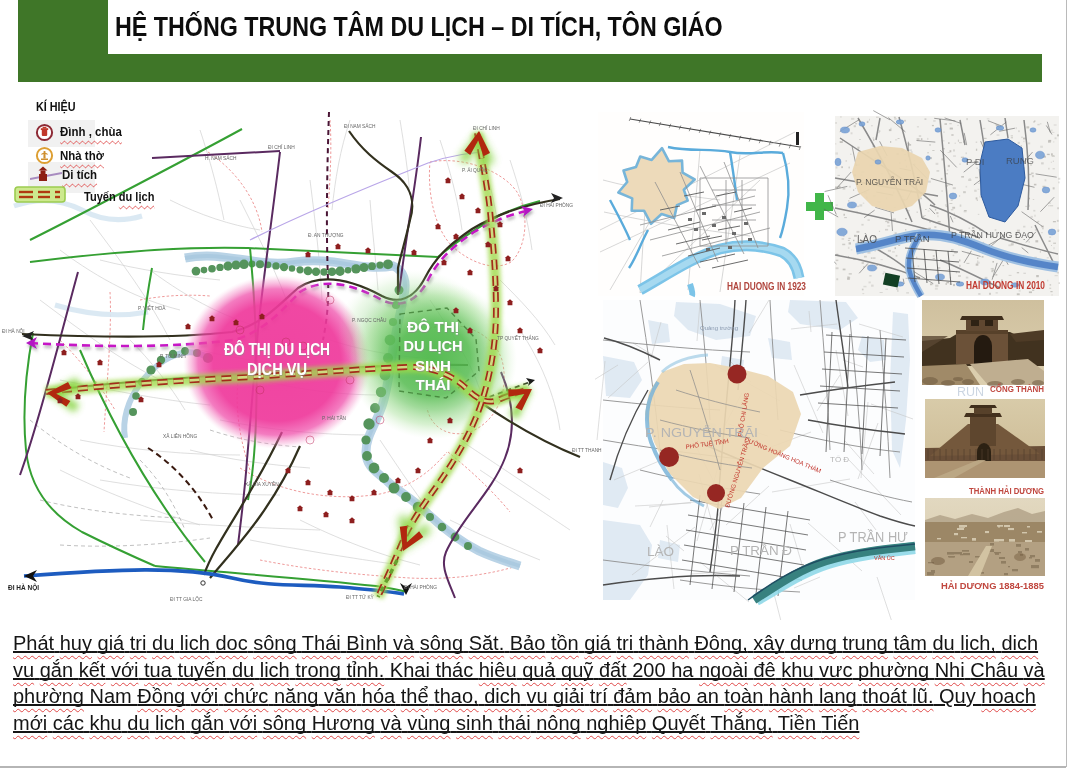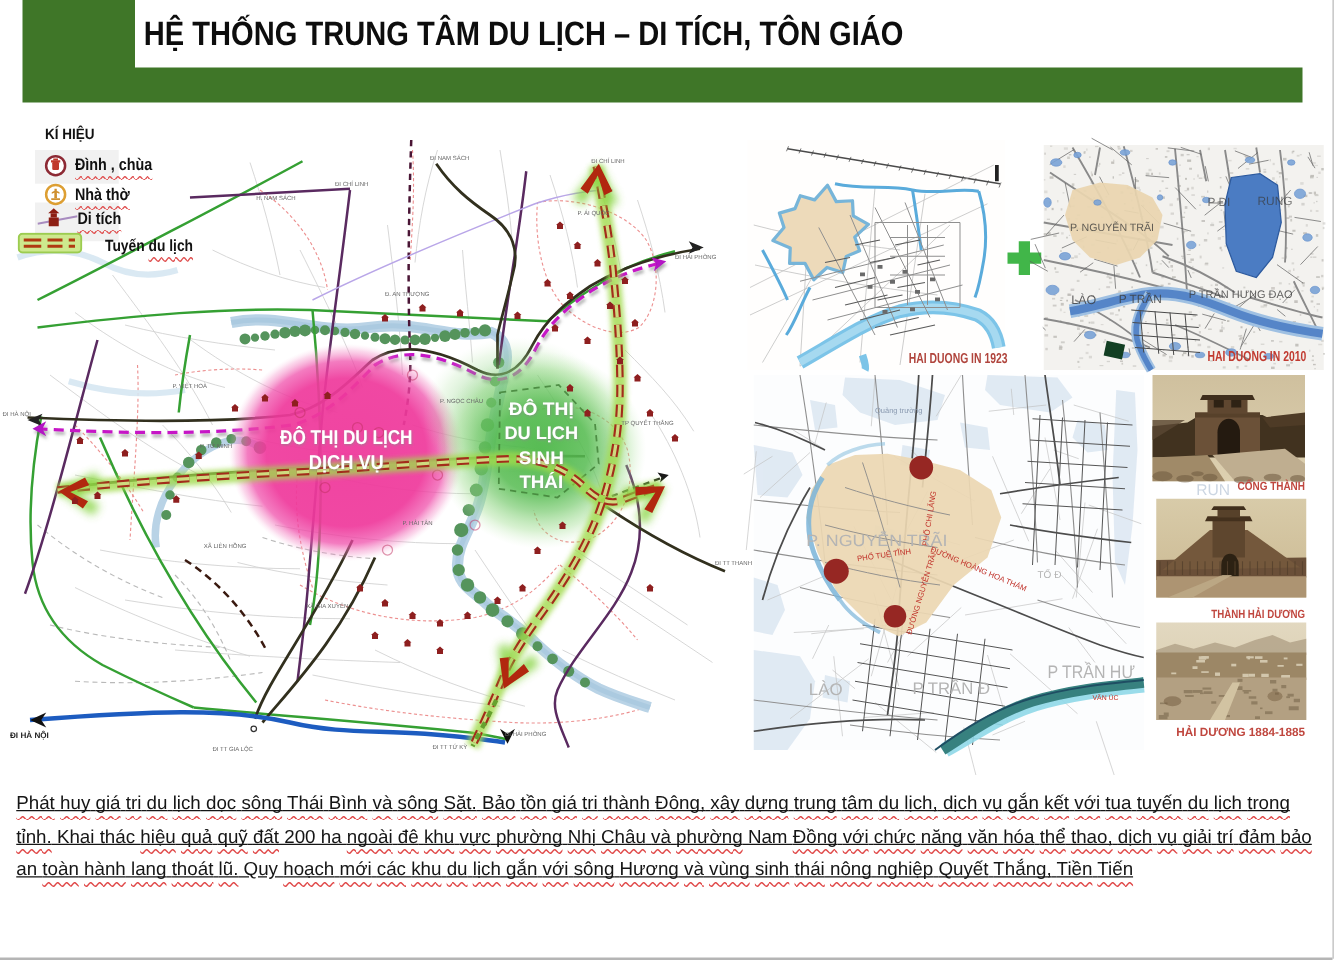--- a/index.html
+++ b/index.html
@@ -1463,19 +1463,19 @@
 </g>
 <path d="M968,576 L986,546 L992,546 L980,576 Z" fill="#d2c3a2"></path>
 <ellipse cx="938" cy="561" rx="7" ry="4" fill="#70583c" opacity=".5"></ellipse>
 <ellipse cx="1020" cy="557" rx="6" ry="4" fill="#70583c" opacity=".45"></ellipse>
 </g>
 
 <text x="1044" y="589" text-anchor="end" font-family="Liberation Sans,sans-serif" font-size="9.5" font-weight="bold" fill="#c0473f" textLength="103" lengthAdjust="spacingAndGlyphs">HẢI DƯƠNG  1884-1885</text>
 
 </svg>
 
-<div class="abs" style="left:13px;top:630px;width:1047px;font-size:15px;line-height:26.6px;color:#151515;">
+<div class="abs" style="left:13px;top:630px;width:1047px;font-size:20px;line-height:26.6px;color:#151515;">
 <u><span class="w">Phát</span> <span class="w">huy</span> <span class="w">giá</span> <span class="w">tri</span> <span class="w">du</span> <span class="w">lịch</span> <span class="w">dọc</span> <span class="w">sông</span> <span class="w">Thái</span> <span class="w">Bình</span> <span class="w">và</span> <span class="w">sông</span> <span class="w">Sặt.</span> <span class="w">Bảo</span> <span class="w">tồn</span> <span class="w">giá</span> <span class="w">tri</span> <span class="w">thành</span> <span class="w">Đông,</span> <span class="w">xây</span> <span class="w">dựng</span> <span class="w">trung</span> <span class="w">tâm</span> <span class="w">du</span> <span class="w">lịch,</span> <span class="w">dịch</span> <span class="w">vụ</span> <span class="w">gắn</span> <span class="w">kết</span> <span class="w">với</span> <span class="w">tua</span> <span class="w">tuyến</span> <span class="w">du</span> <span class="w">lịch</span> <span class="w">trong</span> <span class="w">tỉnh.</span> Khai thác <span class="w">hiệu</span> <span class="w">quả</span> <span class="w">quỹ</span> <span class="w">đất</span> 200 ha <span class="w">ngoài</span> <span class="w">đê</span> <span class="w">khu</span> <span class="w">vực</span> <span class="w">phường</span> <span class="w">Nhị</span> <span class="w">Châu</span> <span class="w">và</span> <span class="w">phường</span> Nam <span class="w">Đồng</span> <span class="w">với</span> <span class="w">chức</span> <span class="w">năng</span> <span class="w">văn</span> <span class="w">hóa</span> <span class="w">thể</span> <span class="w">thao,</span> <span class="w">dịch</span> <span class="w">vụ</span> <span class="w">giải</span> <span class="w">trí</span> <span class="w">đảm</span> <span class="w">bảo</span> an <span class="w">toàn</span> <span class="w">hành</span> <span class="w">lang</span> <span class="w">thoát</span> <span class="w">lũ.</span> Quy <span class="w">hoạch</span> <span class="w">mới</span> <span class="w">các</span> <span class="w">khu</span> <span class="w">du</span> <span class="w">lịch</span> <span class="w">gắn</span> <span class="w">với</span> <span class="w">sông</span> <span class="w">Hương</span> <span class="w">và</span> <span class="w">vùng</span> <span class="w">sinh</span> <span class="w">thái</span> <span class="w">nông</span> <span class="w">nghiệp</span> <span class="w">Quyết</span> <span class="w">Thắng,</span> <span class="w">Tiền</span> <span class="w">Tiến</span></u>
 </div>
 
 <div class="abs" style="left:1066px;top:0;width:1.2px;height:767px;background:#bababa;"></div>
 
 <div class="abs" style="left:0;top:766px;width:1066px;height:1.5px;background:#b5b5b5;"></div>
 
 </body></html>

